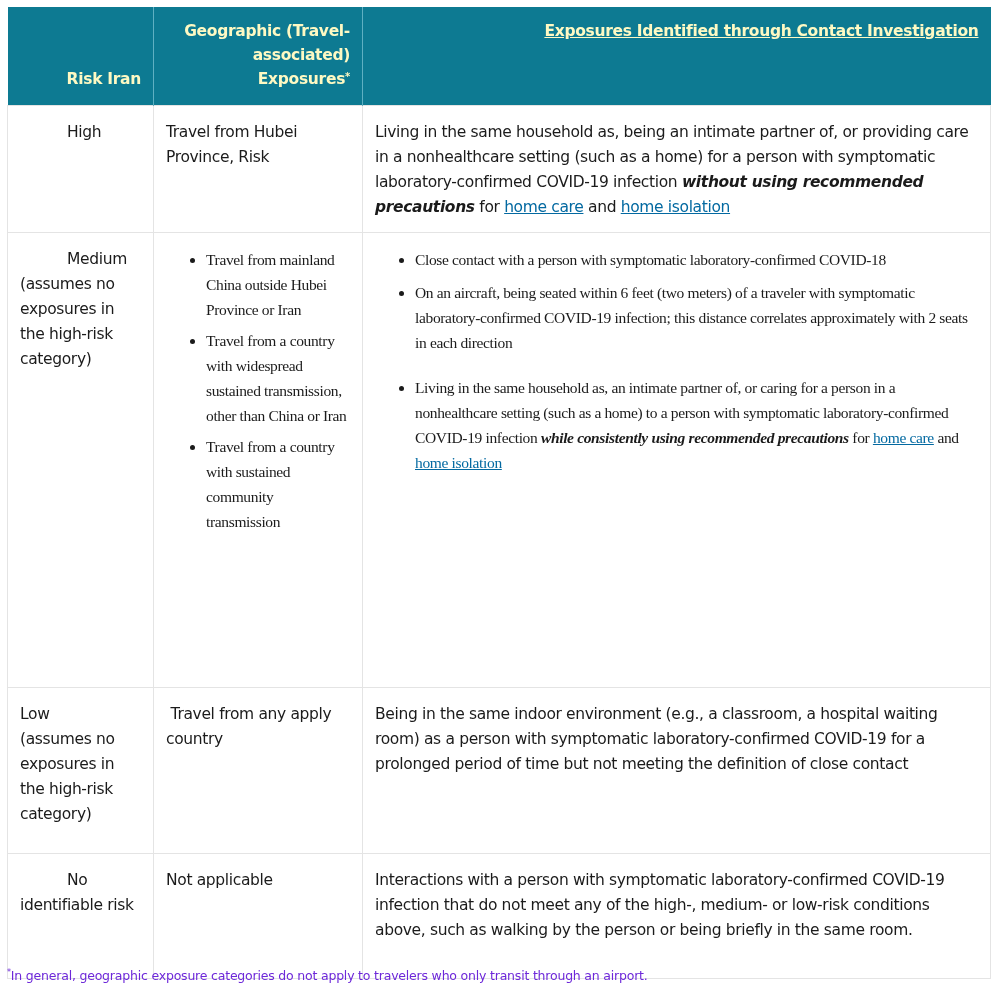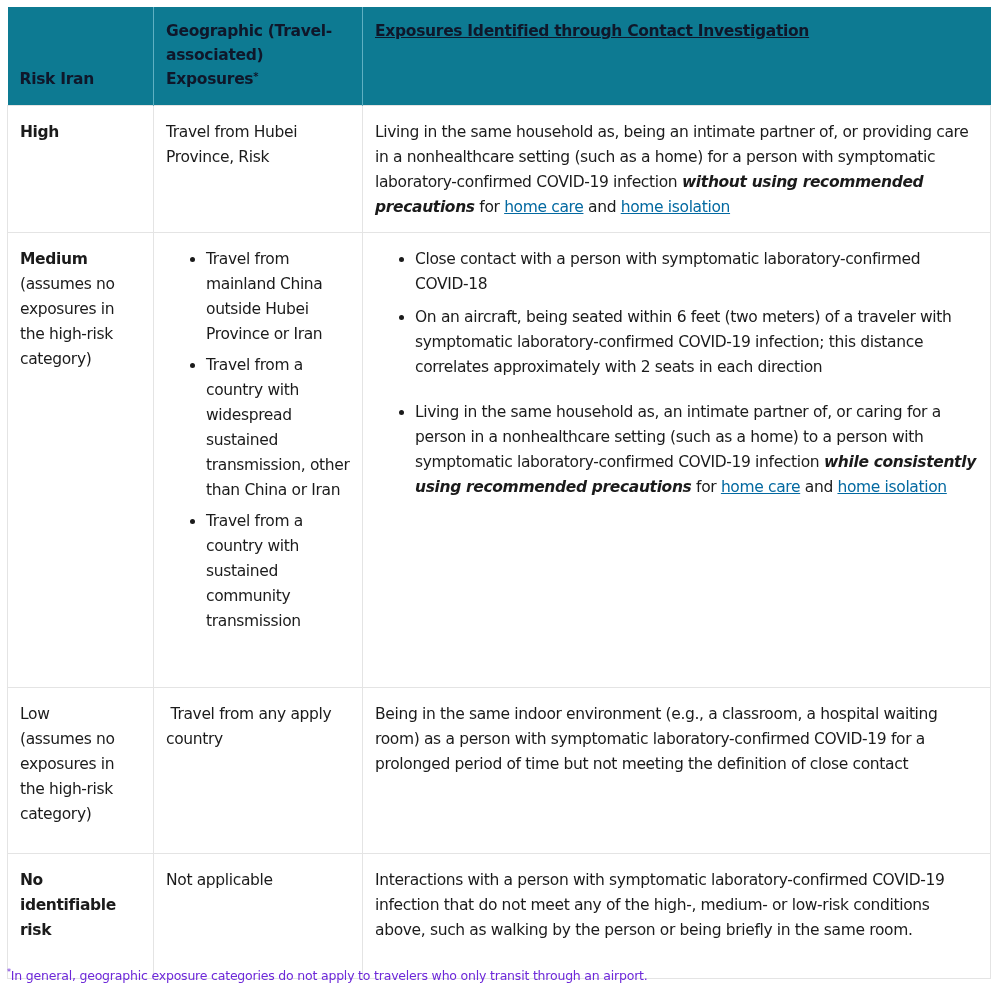--- a/index.html
+++ b/index.html
@@ -9,35 +9,35 @@
   }
   .tbl {
     position: absolute; left: 7px; top: 7px; width: 983px;
     border-collapse: collapse; table-layout: fixed;
     font-size: 15.5px; line-height: 25px;
   }
   .tbl col.c1 { width: 146px; }
   .tbl col.c2 { width: 209px; }
   .tbl col.c3 { width: 628px; }
   .tbl th {
-    background: #0d7a92; color: #0f172a; text-align: left; vertical-align: bottom;
+    background: #0d7a92; color: #fef9c3; text-align: right; vertical-align: bottom;
     font-weight: bold; padding: 12px 12px 14px 12px; height: 47px;
     border-right: 1px solid #5fb0c2; line-height: 24px; letter-spacing: -0.3px;
   }
   .tbl th:last-child { border-right: none; vertical-align: top; text-decoration: underline; }
   .tbl th .sup { font-size: 10px; vertical-align: top; position: relative; top: -2px; }
   .tbl td {
     border: 1px solid #e4e4e4; vertical-align: top;
     padding: 14px 12px 12px 12px; letter-spacing: -0.35px;
   }
-  .b { font-weight: bold; }
+  .b { font-weight: normal; margin-left: 47px; }
   .bi { font-weight: bold; font-style: italic; }
   a.lnk { color: #0369a1; text-decoration: underline; }
   ul { margin: 0; padding-left: 40px; }
-  ul li { margin-bottom: 8px; }
+  ul li { margin-bottom: 8px; font-family: Liberation Serif, serif; }
   ul.geo { padding-left: 40px; }
   ul.geo li { margin-bottom: 6px; }
   .row-high td { height: 99px; }
   .row-med td { height: 428px; }
   .row-low td { height: 139px; }
   .row-none td { height: 98px; }
   .foot {
     position: absolute; left: 7px; top: 968px; font-size: 12.5px;
     letter-spacing: -0.2px; color: #6d28d9;
   }

